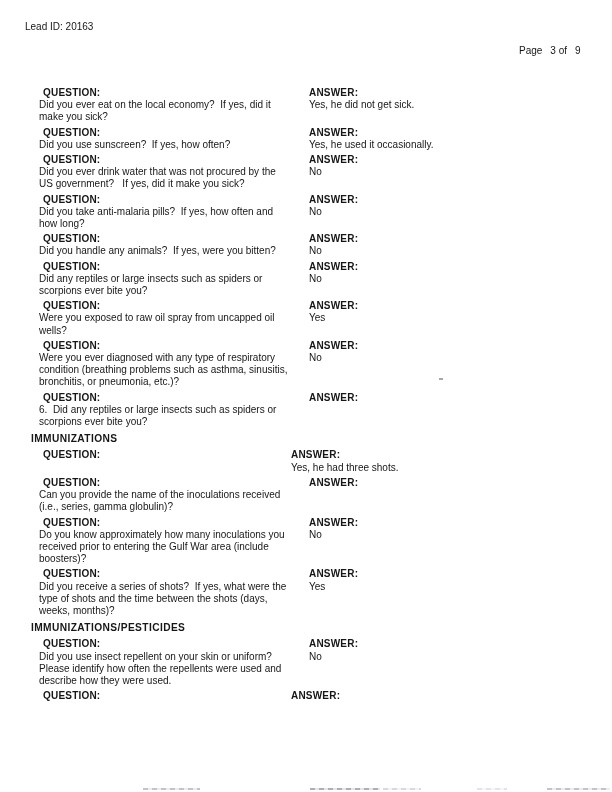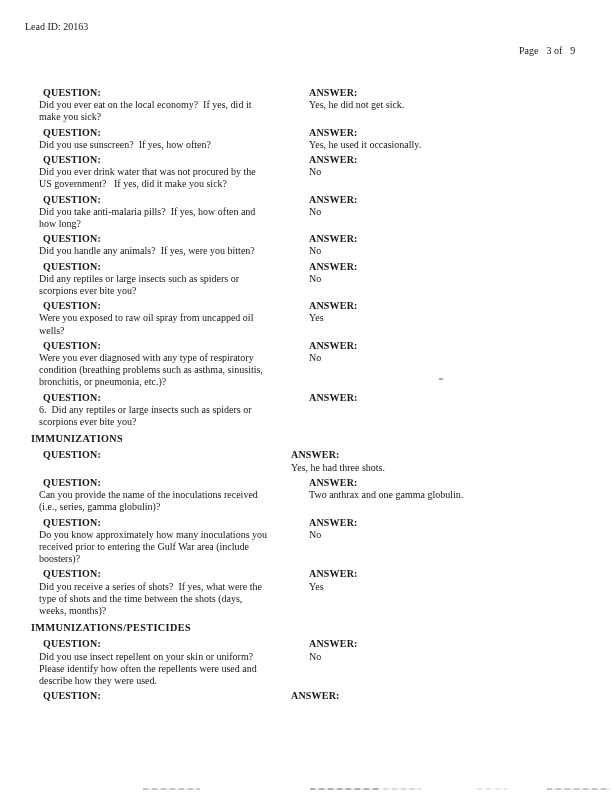--- a/index.html
+++ b/index.html
@@ -1,21 +1,21 @@
 <!DOCTYPE html>
 <html><head>
 <meta charset="utf-8">
 <style>
   html, body { margin: 0; padding: 0; background: #ffffff; }
   .page {
     position: relative;
     width: 612px;
     height: 792px;
     background: #ffffff;
-    font-family: Liberation Serif, serif;
+    font-family: Liberation Sans, sans-serif;
     color: #161616;
     overflow: hidden;
   }
   .header-left {
     position: absolute;
     left: 25px;
     top: 21px;
     font-size: 10px;
   }
   .header-right {
@@ -202,21 +202,20 @@
     </div>
 
     <div class="qa-row">
       <div class="q-cell">
           <div class="qa-label">QUESTION:</div>
           <div class="q-text">Can you provide the name of the inoculations received
 (i.e., series, gamma globulin)?</div>
         </div>
       <div class="a-cell">
           <div class="qa-label">ANSWER:</div>
-          <div class="a-text">Two anthrax and one gamma globulin.</div>
         </div>
     </div>
 
     <div class="qa-row">
       <div class="q-cell">
           <div class="qa-label">QUESTION:</div>
           <div class="q-text">Do you know approximately how many inoculations you
 received prior to entering the Gulf War area (include
 boosters)?</div>
         </div>

